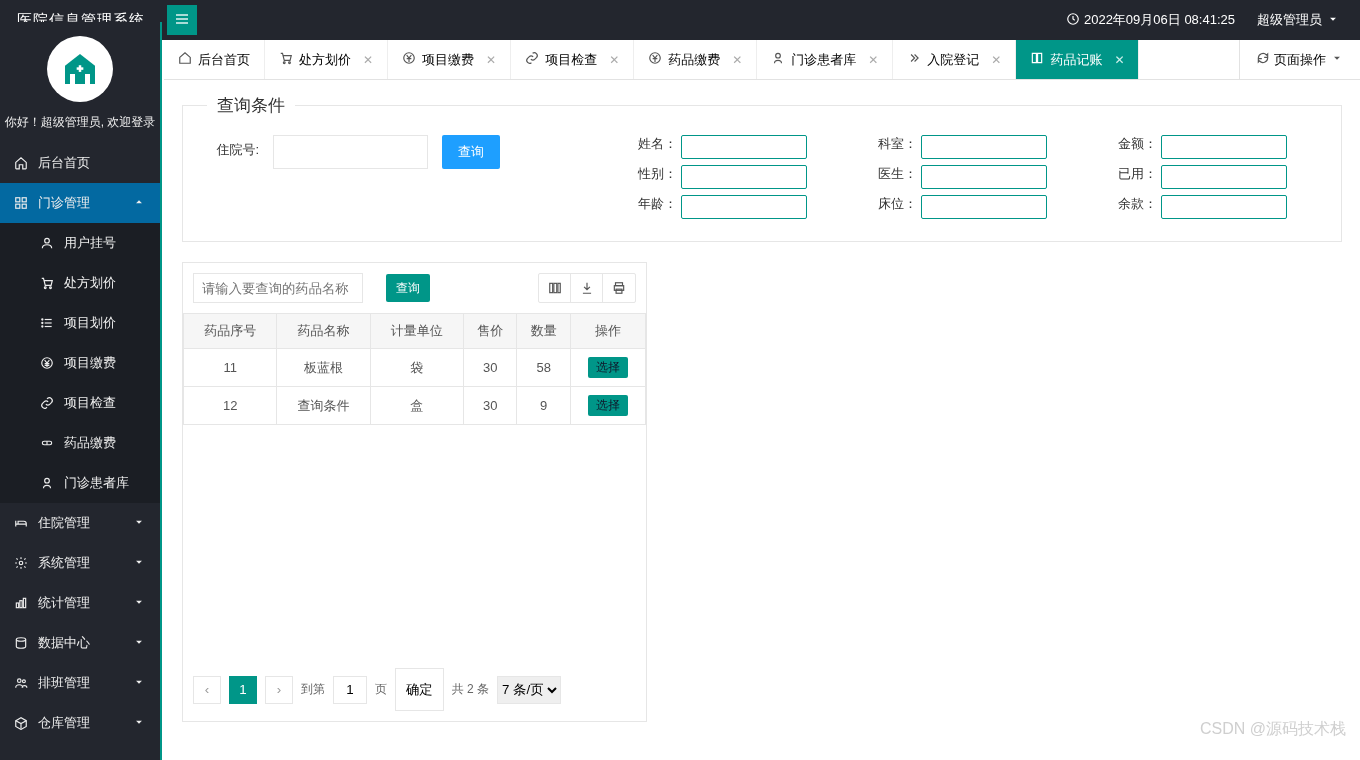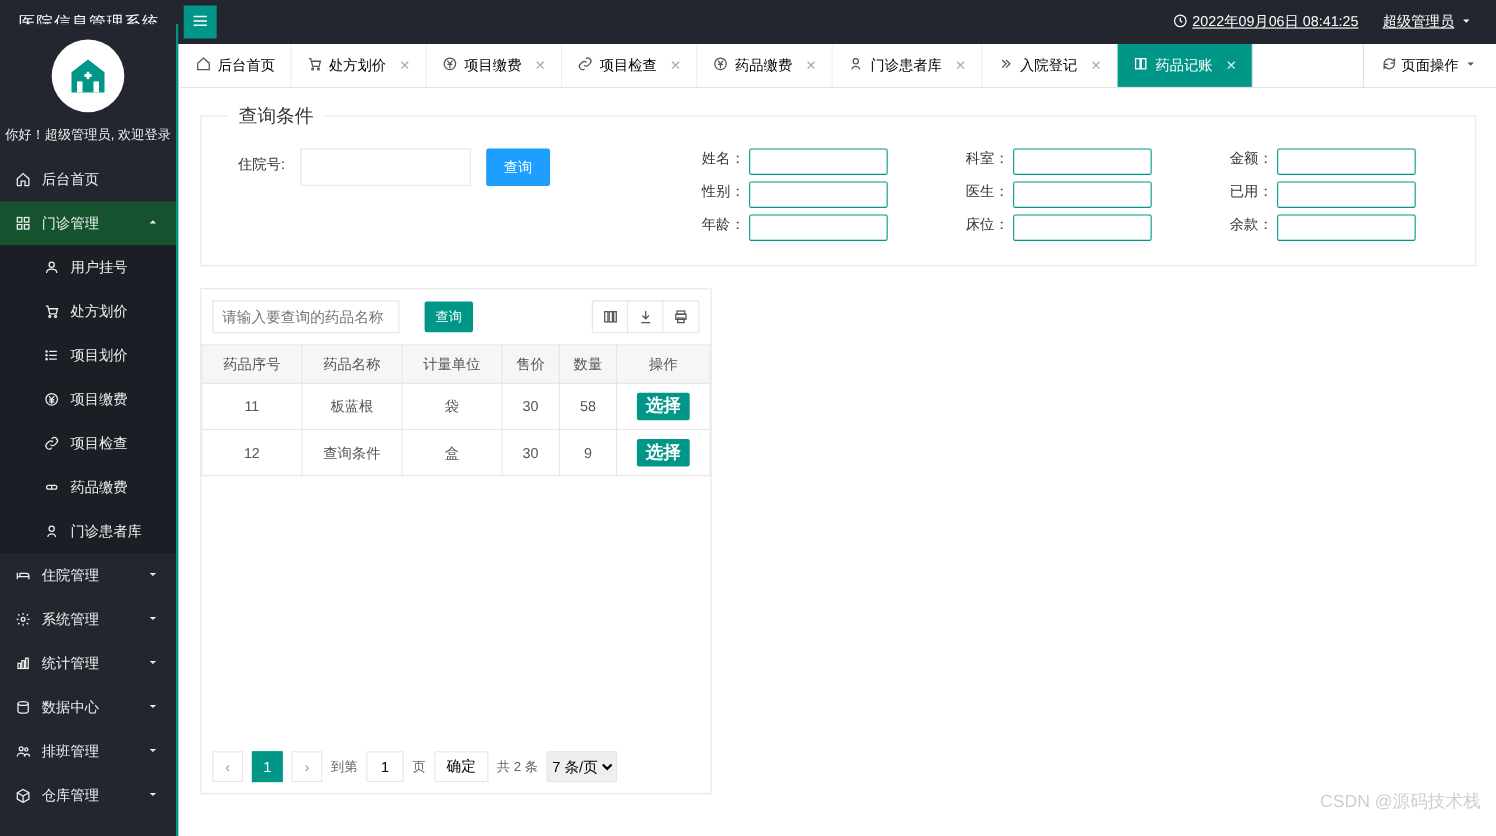--- a/index.html
+++ b/index.html
@@ -1,31 +1,31 @@
 <!DOCTYPE html>
 <html><head>
 <meta charset="utf-8">
 <style>
 * { box-sizing: border-box; margin: 0; padding: 0; }
 body { font-family: "Microsoft YaHei", Arial, sans-serif; font-size: 13px; background: #fff; width: 1360px; height: 760px; overflow: hidden; }
-.topbar { height: 40px; background: #23262E; color: #fff; display: flex; align-items: center; text-decoration: underline; }
+.topbar { height: 40px; background: #23262E; color: #fff; display: flex; align-items: center; }
 .topbar .sysname { width: 162px; text-align: center; font-size: 15px; letter-spacing: 1px; }
 .topbar .toggle-btn { width: 30px; height: 30px; background: #009688; display: flex; align-items: center; justify-content: center; margin-left: 5px; cursor: pointer; }
 .topbar .toggle-btn svg { width: 16px; height: 16px; }
 .topbar .right { margin-left: auto; display: flex; align-items: center; gap: 22px; padding-right: 20px; font-size: 13px; }
 .topbar .right .datetime { display: flex; align-items: center; gap: 4px; }
 .topbar .right .user { display: flex; align-items: center; gap: 4px; cursor: pointer; }
 .sidebar { position: absolute; left: 0; top: 22px; bottom: 0; width: 162px; background: #23262E; color: #eee; overflow-y: auto; border-right: 2px solid #009688; }
 .sidebar .avatar-wrap { text-align: center; padding: 14px 0 8px; }
 .sidebar .avatar { width: 66px; height: 66px; background: #fff; border-radius: 50%; margin: 0 auto; display: flex; align-items: center; justify-content: center; }
 .sidebar .avatar svg { width: 40px; height: 40px; }
 .sidebar .welcome { text-align: center; font-size: 12px; color: #eee; padding: 4px 0 12px; }
 .sidebar .nav-item { height: 40px; display: flex; align-items: center; padding: 0 14px; cursor: pointer; color: #eee; position: relative; }
 .sidebar .nav-item.sub { padding-left: 40px; background: #1b1e24; }
-.sidebar .nav-item.expandable.open { background: #14532d; }
+.sidebar .nav-item.expandable.open { background: #0369a1; }
 .sidebar .nav-item .ic { width: 16px; display: inline-flex; margin-right: 8px; }
 .sidebar .nav-item .arrow { position: absolute; right: 14px; }
 .main { position: absolute; left: 164px; right: 0; top: 40px; bottom: 0; display: flex; flex-direction: column; }
 .tabs { height: 40px; border-bottom: 1px solid #e2e2e2; display: flex; align-items: stretch; background: #fff; }
 .tabs .tab { display: flex; align-items: center; padding: 0 14px; border-right: 1px solid #eee; font-size: 13px; cursor: pointer; gap: 6px; position: relative; }
 .tabs .tab .close { color: #aaa; padding-left: 6px; font-size: 12px; }
 .tabs .tab.active { background: #009688; color: #fff; }
 .tabs .tab.active .close { color: #d0f0ec; }
 .tabs .page-ops { margin-left: auto; display: flex; align-items: center; padding: 0 16px; cursor: pointer; gap: 4px; border-left: 1px solid #e2e2e2; }
 .content { flex: 1; padding: 14px 18px; overflow: auto; }
@@ -44,27 +44,27 @@
 .info-grid .pair .val { width: 126px; height: 24px; border: 1px solid #009688; border-radius: 2px; }
 .list-panel { border: 1px solid #e6e6e6; margin-top: 20px; display: flex; flex-direction: column; height: 460px; }
 .list-toolbar { display: flex; align-items: center; padding: 10px; gap: 23px; }
 .list-toolbar input.search { width: 170px; height: 30px; border: 1px solid #e6e6e6; padding: 0 8px; }
 .list-toolbar .tools { margin-left: auto; display: flex; border: 1px solid #e6e6e6; border-radius: 2px; }
 .list-toolbar .tools .tool { width: 32px; height: 28px; display: flex; align-items: center; justify-content: center; border-right: 1px solid #e6e6e6; cursor: pointer; }
 .list-toolbar .tools .tool:last-child { border-right: none; }
 table.grid { width: 100%; border-collapse: collapse; }
 table.grid th, table.grid td { border: 1px solid #e6e6e6; text-align: center; font-weight: normal; font-size: 13px; color: #555; padding: 8px 4px; }
 table.grid th { background: #f6f6f6; }
-.pick-btn { background: #009688; color: #ffffff; padding: 2px 8px; font-size: 16px; border-radius: 2px; border: none; cursor: pointer; font-weight: bold; }
+.pick-btn { background: #009688; color: #0f172a; padding: 2px 8px; font-size: 12px; border-radius: 2px; border: none; cursor: pointer; }
 .pager { margin-top: auto; padding: 10px; display: flex; align-items: center; gap: 8px; font-size: 12px; color: #666; }
 .pager .pg-btn { width: 28px; height: 28px; border: 1px solid #e6e6e6; display: flex; align-items: center; justify-content: center; background: #fff; color:#999; }
 .pager .pg-btn.active { background: #009688; color: #fff; border-color: #009688; }
 .pager input.pg-input { width: 34px; height: 28px; text-align: center; border: 1px solid #e6e6e6; }
 .pager select { height: 28px; border: 1px solid #e6e6e6; }
-.pager .confirm { height: 28px; padding: 0 10px; border: 1px solid #e6e6e6; background: #fff; }
+.pager .confirm { height: 43px; padding: 0 10px; border: 1px solid #e6e6e6; background: #fff; }
 .watermark { position: absolute; right: 14px; bottom: 20px; color: #cfcfcf; font-size: 16px; font-family: sans-serif; pointer-events: none; }
 .ic svg, .arrow svg, .tool svg, .tab svg, .page-ops svg, .datetime svg, .user svg { width: 14px; height: 14px; }
 </style>
 </head>
 <body>
 
 <div class="topbar">
   <div class="sysname">医院信息管理系统</div>
   <div class="toggle-btn">
     <span><svg viewBox="0 0 24 24" fill="none" stroke="#fff" stroke-width="2">

